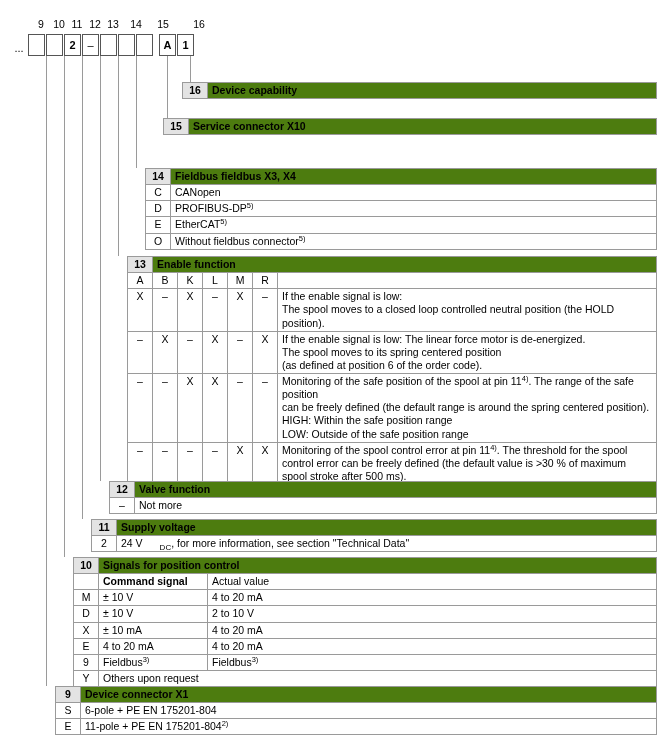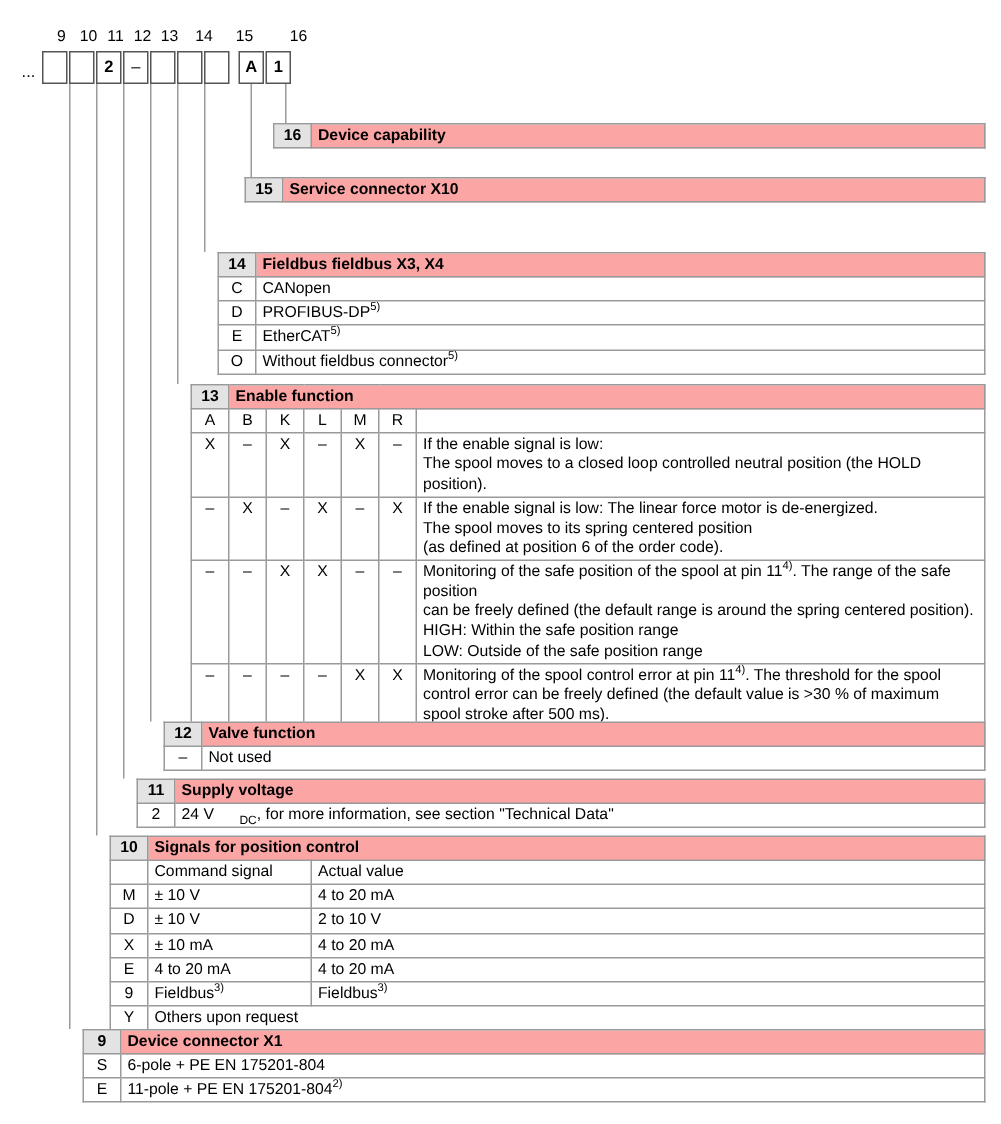--- a/index.html
+++ b/index.html
@@ -80,21 +80,21 @@
   }
   .tbl td, .tbl th {
     border: 1px solid #9a9a9a;
     padding: 1px 4px;
     vertical-align: top;
     font-weight: normal;
     text-align: left;
     line-height: 1.25;
   }
   .hdr td {
-    background: #fca5a5;
+    background: #4d7c0f;
     font-weight: bold;
     font-size: 10.5px;
   }
   .kcell {
     font-weight: bold;
     text-align: center !important;
     width: 16px;
     white-space: nowrap;
     background: #fff;
   }
@@ -267,21 +267,21 @@
     </table>
 
   <table class="tbl" style="left:109px; top:481px; width:548px;">
     <tbody>
         <tr class="hdr">
       <td class="kcell">12</td>
       <td>Valve function</td>
     </tr>
     <tr>
       <td class="kcell">–</td>
-      <td>Not used</td>
+      <td>Not more</td>
     </tr>
   </tbody>
     </table>
 
   <table class="tbl" style="left:91px; top:519px; width:566px;">
     <tbody>
         <tr class="hdr">
       <td class="kcell">11</td>
       <td>Supply voltage</td>
     </tr>
@@ -293,21 +293,21 @@
     </table>
 
   <table class="tbl" style="left:73px; top:557px; width:584px;">
     <tbody>
         <tr class="hdr">
       <td class="kcell">10</td>
       <td colspan="2">Signals for position control</td>
     </tr>
     <tr>
       <td class="kcell"></td>
-      <td style="width:100px;">Command signal</td>
+      <td style="width:100px;font-weight:bold;">Command signal</td>
       <td>Actual value</td>
     </tr>
     <tr>
       <td class="kcell">M</td>
       <td>± 10 V</td>
       <td>4 to 20 mA</td>
     </tr>
     <tr>
       <td class="kcell">D</td>
       <td>± 10 V</td>

